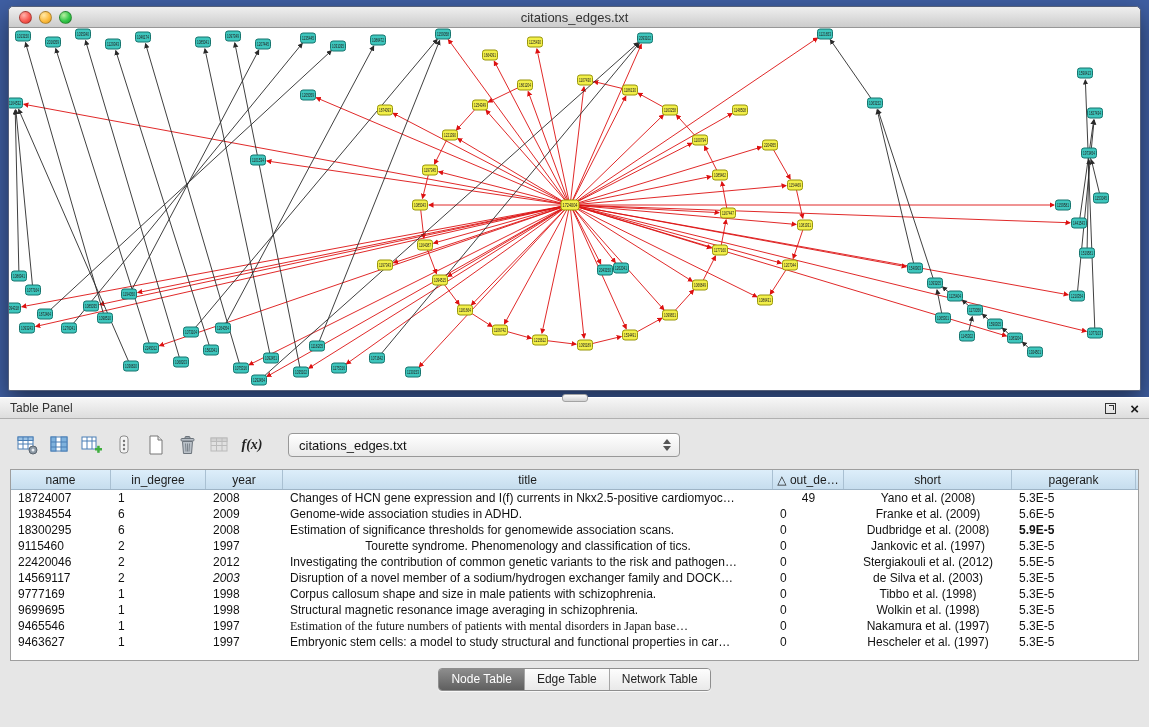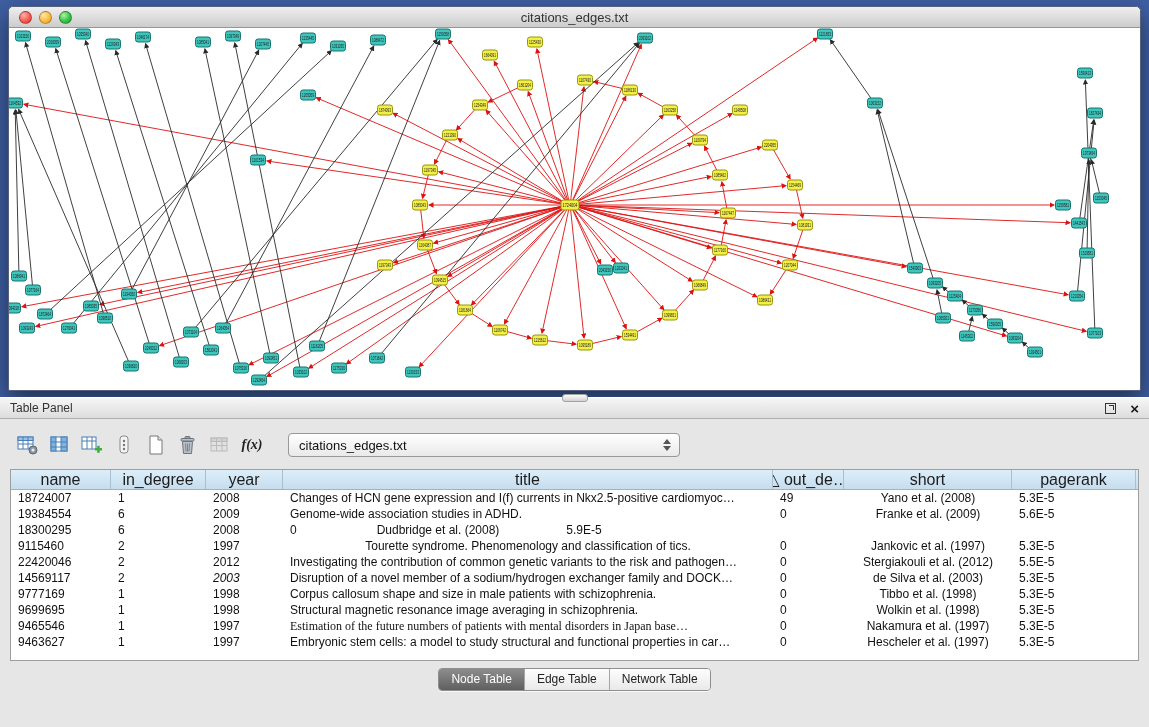--- a/index.html
+++ b/index.html
@@ -45,21 +45,21 @@
               border:1px solid #989898; border-radius:4px; display:flex; align-items:center;
               padding:0 6px 0 10px; font-size:13px; color:#111; box-shadow:inset 0 1px 0 #fff; }
   .dropdown .value { flex:1; }
   .combo-arrows { display:flex; flex-direction:column; gap:2px; align-items:center; padding-right:2px; }
   .tri-up    { width:0; height:0; border-left:4px solid transparent; border-right:4px solid transparent; border-bottom:5px solid #555; }
   .tri-down  { width:0; height:0; border-left:4px solid transparent; border-right:4px solid transparent; border-top:5px solid #555; }
 
   .table-box { margin:0 10px; height:192px; background:#fff; border:1px solid #9e9e9e; overflow:hidden; }
   .thead { display:flex; height:20px; background:linear-gradient(#ddeefa,#c6ddee); border-bottom:1px solid #9eb4c6; }
   .th { border-right:1px solid #a9c0d2; display:flex; align-items:center; justify-content:center;
-        font-size:16px; color:#1c1c1c; overflow:hidden; white-space:nowrap; }
+        font-size:12px; color:#1c1c1c; overflow:hidden; white-space:nowrap; }
   .trow { display:flex; height:16px; align-items:center; }
   .td { font-size:12px; color:#111; padding:0 7px; white-space:nowrap; overflow:hidden; }
 
   .tabs-row { display:flex; justify-content:center; margin-top:7px; }
   .seg { display:flex; border:1px solid #8e8e8e; border-radius:4px; overflow:hidden; box-shadow:0 1px 0 rgba(255,255,255,.7); }
   .seg-btn { padding:3px 12px 4px; font-size:12px; color:#222; border-right:1px solid #a5a5a5;
              background:linear-gradient(#fdfdfd,#e9e9e9); }
   .seg-btn:last-child { border-right:none; }
   .seg-btn.selected { background:linear-gradient(#8d8d8d,#5f5f5f); color:#fff; }
 
@@ -679,40 +679,41 @@
           <div class="th" style="width: 71px;">△ out_de…</div>
           <div class="th" style="width: 168px;">short</div>
           <div class="th" style="width: 124px;">pagerank</div>
         </div>
       <div>
           <div class="trow">
             <div class="td" style="width: 100px; text-align: left;">18724007</div>
             <div class="td" style="width: 95px; text-align: left;">1</div>
             <div class="td" style="width: 77px; text-align: left;">2008</div>
             <div class="td" style="width: 490px; text-align: left;">Changes of HCN gene expression and I(f) currents in Nkx2.5-positive cardiomyoc…</div>
-            <div class="td" style="width: 71px; text-align: left;">49</div>
+            <div class="td" style="width: 71px; text-align: center;">49</div>
             <div class="td" style="width: 168px; text-align: center;">Yano et al. (2008)</div>
             <div class="td" style="width: 124px; text-align: left;">5.3E-5</div>
           </div>
           <div class="trow">
             <div class="td" style="width: 100px; text-align: left;">19384554</div>
             <div class="td" style="width: 95px; text-align: left;">6</div>
             <div class="td" style="width: 77px; text-align: left;">2009</div>
             <div class="td" style="width: 490px; text-align: left;">Genome-wide association studies in ADHD.</div>
             <div class="td" style="width: 71px; text-align: left;">0</div>
             <div class="td" style="width: 168px; text-align: center;">Franke et al. (2009)</div>
             <div class="td" style="width: 124px; text-align: left;">5.6E-5</div>
           </div>
           <div class="trow">
             <div class="td" style="width: 100px; text-align: left;">18300295</div>
             <div class="td" style="width: 95px; text-align: left;">6</div>
             <div class="td" style="width: 77px; text-align: left;">2008</div>
+            <div class="td" style="width: 490px; text-align: left;">Estimation of significance thresholds for genomewide association scans.</div>
             <div class="td" style="width: 71px; text-align: left;">0</div>
             <div class="td" style="width: 168px; text-align: center;">Dudbridge et al. (2008)</div>
-            <div class="td" style="width: 124px; text-align: center;">5.9E-5</div>
+            <div class="td" style="width: 124px; text-align: left; font-weight: bold;">5.9E-5</div>
           </div>
           <div class="trow">
             <div class="td" style="width: 100px; text-align: left;">9115460</div>
             <div class="td" style="width: 95px; text-align: left;">2</div>
             <div class="td" style="width: 77px; text-align: left;">1997</div>
             <div class="td" style="width: 490px; text-align: center;">Tourette syndrome. Phenomenology and classification of tics.</div>
             <div class="td" style="width: 71px; text-align: left;">0</div>
             <div class="td" style="width: 168px; text-align: center;">Jankovic et al. (1997)</div>
             <div class="td" style="width: 124px; text-align: left;">5.3E-5</div>
           </div>

